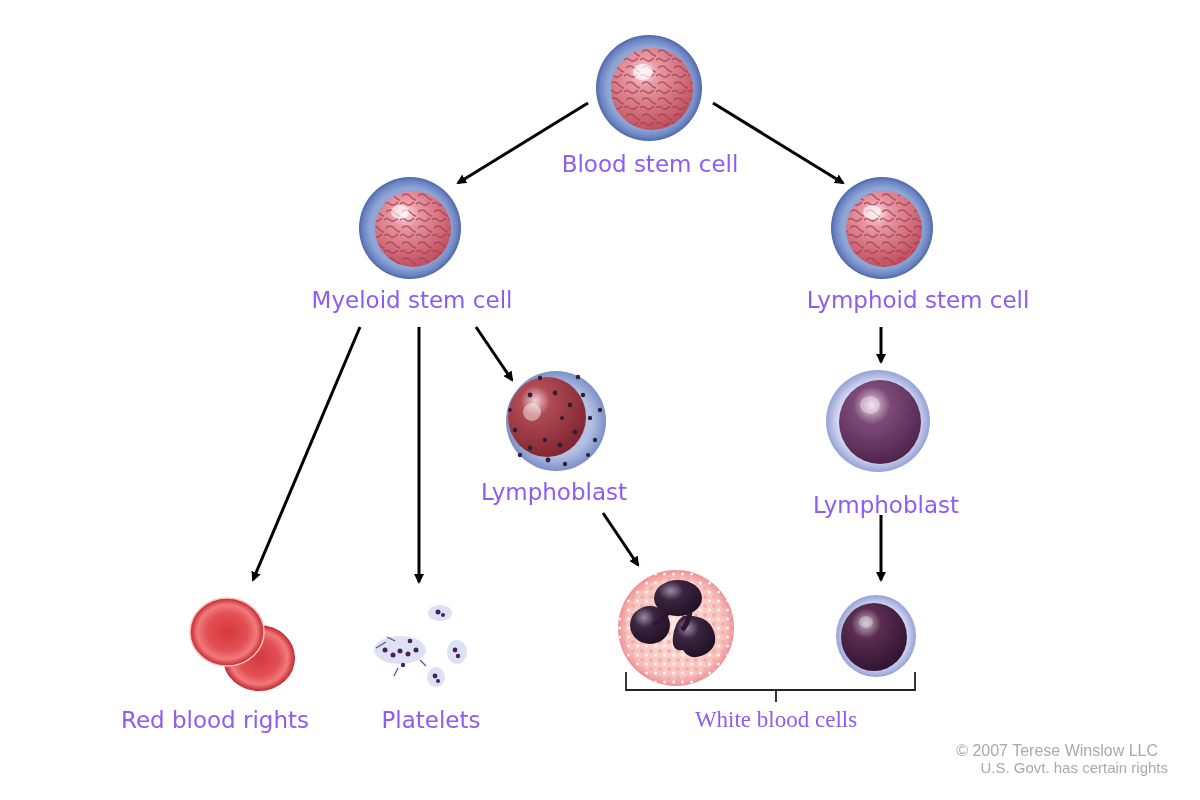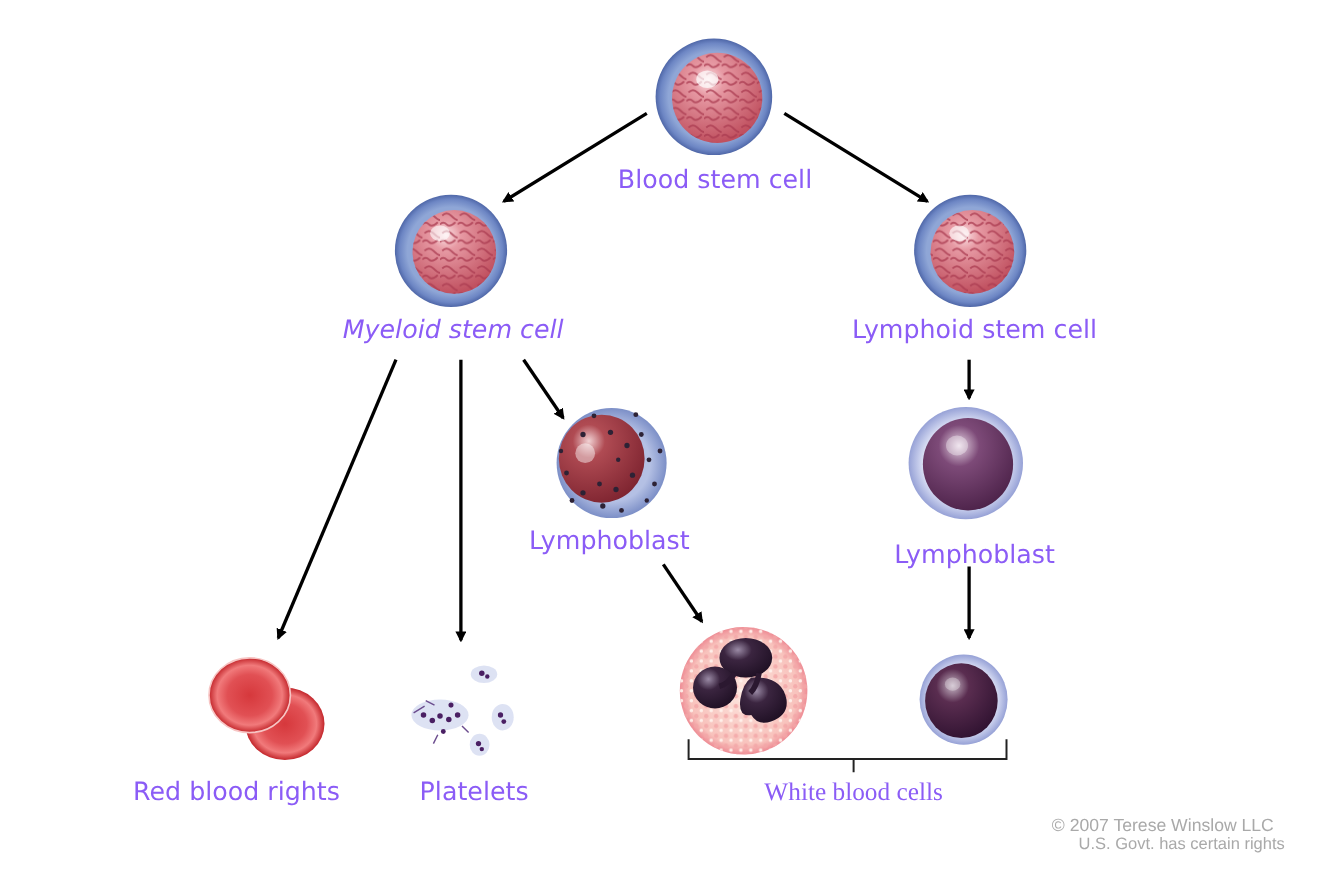--- a/index.html
+++ b/index.html
@@ -187,22 +187,22 @@
     <ellipse cx="874" cy="637" rx="33" ry="34" fill="url(#lcNucleus)"></ellipse>
     <ellipse cx="866" cy="622" rx="7" ry="6" fill="#fff" opacity="0.3"></ellipse>
   </g>
 
   <g>
     <path d="M626 672 L626 690 L915 690 L915 672 M776 690 L776 702" stroke="#222" stroke-width="1.8" fill="none"></path>
   </g>
 </svg>
 
 <div class="label" style="left:650px; top:151px;">Blood stem cell</div>
-<div class="label" style="left:412px; top:287px;font-style:italic;">Myeloid stem cell</div>
-<div class="label" style="left:886px; top:287px;text-align:right;">Lymphoid stem cell</div>
+<div class="label" style="left:412px; top:287px;">Myeloid stem cell</div>
+<div class="label" style="left:918px; top:287px;text-align:right;">Lymphoid stem cell</div>
 <div class="label" style="left:554px; top:479px;">Lymphoblast</div>
 <div class="label" style="left:886px; top:492px;text-align:center;">Lymphoblast</div>
 <div class="label" style="left:215px; top:707px;">Red blood rights</div>
 <div class="label" style="left:431px; top:707px;">Platelets</div>
 <div class="label" style="left:776px; top:707px;font-family:Liberation Serif, serif;">White blood cells</div>
 
 <div class="credit" style="top:742px;">© 2007 Terese Winslow LLC</div>
 <div class="credit" style="top:759px; font-size:15px; right:32px;">U.S. Govt. has certain rights</div>
 
 </body></html>

